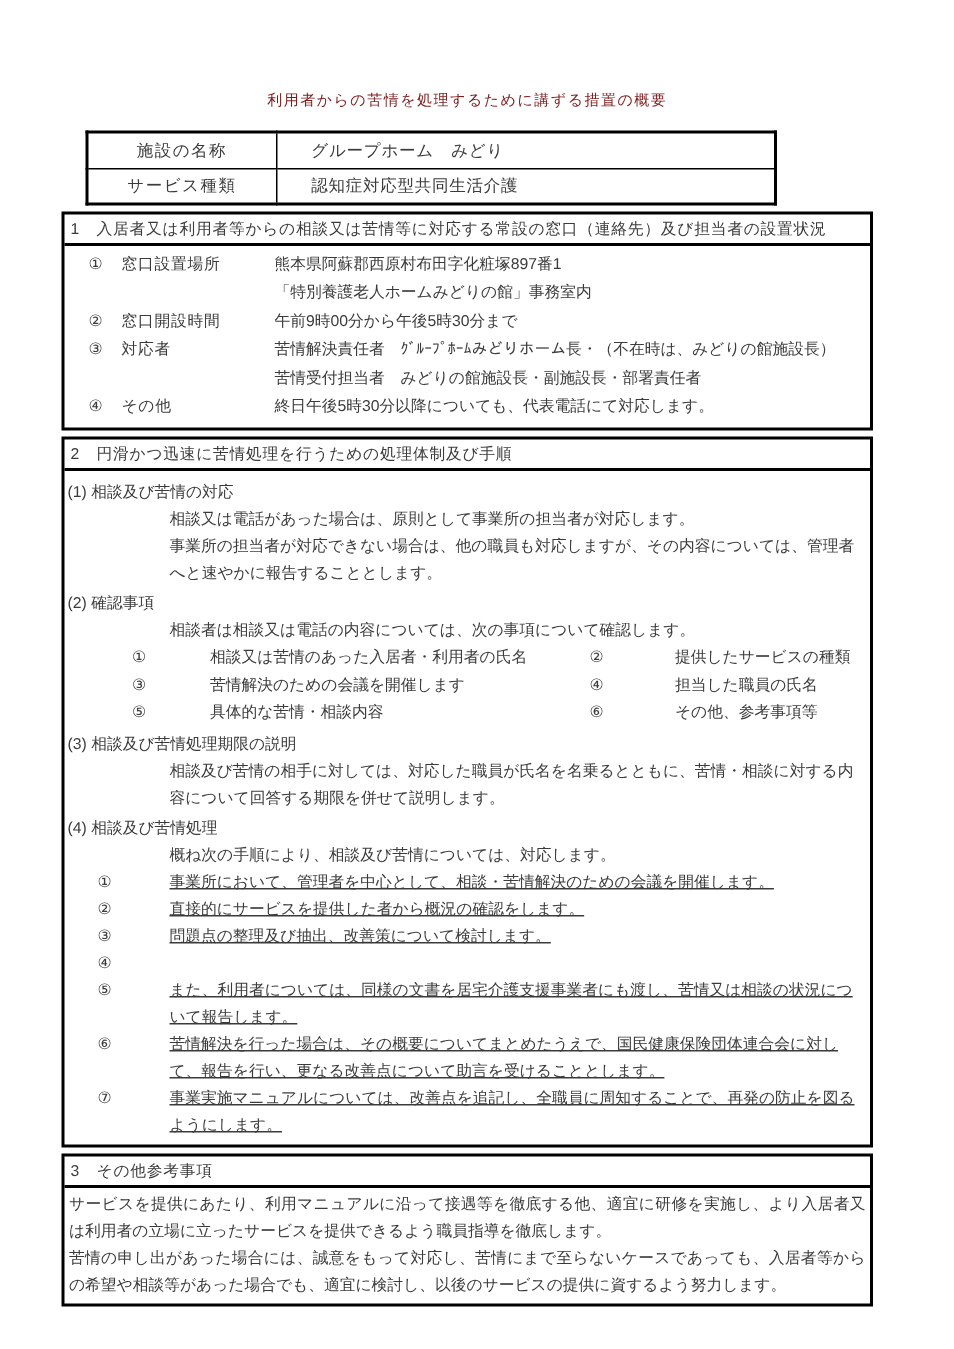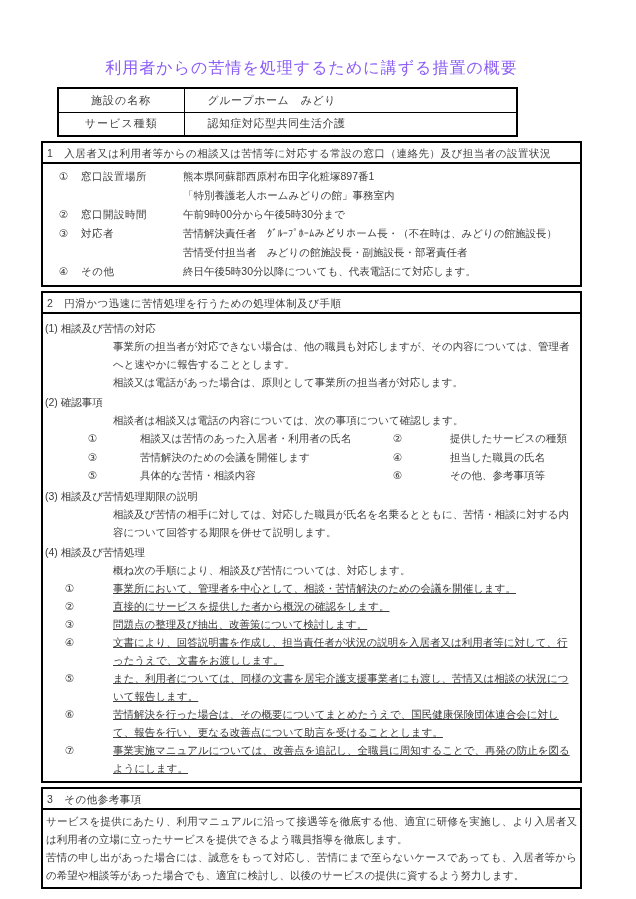--- a/index.html
+++ b/index.html
@@ -6,22 +6,22 @@
   html, body { background: #ffffff; }
   body {
     width: 636px; height: 899px; overflow: hidden;
     font-family: "Liberation Sans", "DejaVu Sans", sans-serif;
     color: #3b3b3b;
     -webkit-font-smoothing: antialiased;
   }
   .page { padding: 60px 54px 0 41px; }
 
   .doc-title {
-    text-align: center; font-size: 16px; letter-spacing: 1px;
-    color: #8b5cf6; line-height: 16px; margin-bottom: 11px;
+    text-align: center; font-size: 10px; letter-spacing: 1px;
+    color: #7f1d1d; line-height: 16px; margin-bottom: 11px;
   }
 
   
   .facility-table {
     border-collapse: collapse; margin-left: 16px;
     width: 461px; border: 2px solid #000; table-layout: fixed;
   }
   .facility-table td {
     border: 1px solid #000; height: 24px; font-size: 11px;
     vertical-align: middle;
@@ -121,22 +121,22 @@
 
     </div>
   </div>
 
   <div class="section">
     <div class="section-header">2　円滑かつ迅速に苦情処理を行うための処理体制及び手順</div>
     <div class="section-body">
 
       <div class="group">
         <div class="group-heading">(1) 相談及び苦情の対応</div>
+        <div class="group-para">相談又は電話があった場合は、原則として事業所の担当者が対応します。</div>
         <div class="group-para">事業所の担当者が対応できない場合は、他の職員も対応しますが、その内容については、管理者へと速やかに報告することとします。</div>
-        <div class="group-para">相談又は電話があった場合は、原則として事業所の担当者が対応します。</div>
       </div>
 
       <div class="group">
         <div class="group-heading">(2) 確認事項</div>
         <div class="group-para">相談者は相談又は電話の内容については、次の事項について確認します。</div>
         <div class="grid-row">
           <span class="g-num1">①</span>
           <span class="g-text1">相談又は苦情のあった入居者・利用者の氏名</span>
           <span class="g-num2">②</span>
           <span class="g-text2">提供したサービスの種類</span>
@@ -171,21 +171,20 @@
         <div class="step-row">
           <span class="step-num">②</span>
           <span class="step-text">直接的にサービスを提供した者から概況の確認をします。</span>
         </div>
         <div class="step-row">
           <span class="step-num">③</span>
           <span class="step-text">問題点の整理及び抽出、改善策について検討します。</span>
         </div>
         <div class="step-row">
           <span class="step-num">④</span>
-          <span class="step-text">文書により、回答説明書を作成し、担当責任者が状況の説明を入居者又は利用者等に対して、行ったうえで、文書をお渡しします。</span>
         </div>
         <div class="step-row">
           <span class="step-num">⑤</span>
           <span class="step-text">また、利用者については、同様の文書を居宅介護支援事業者にも渡し、苦情又は相談の状況について報告します。</span>
         </div>
         <div class="step-row">
           <span class="step-num">⑥</span>
           <span class="step-text">苦情解決を行った場合は、その概要についてまとめたうえで、国民健康保険団体連合会に対して、報告を行い、更なる改善点について助言を受けることとします。</span>
         </div>
         <div class="step-row">

